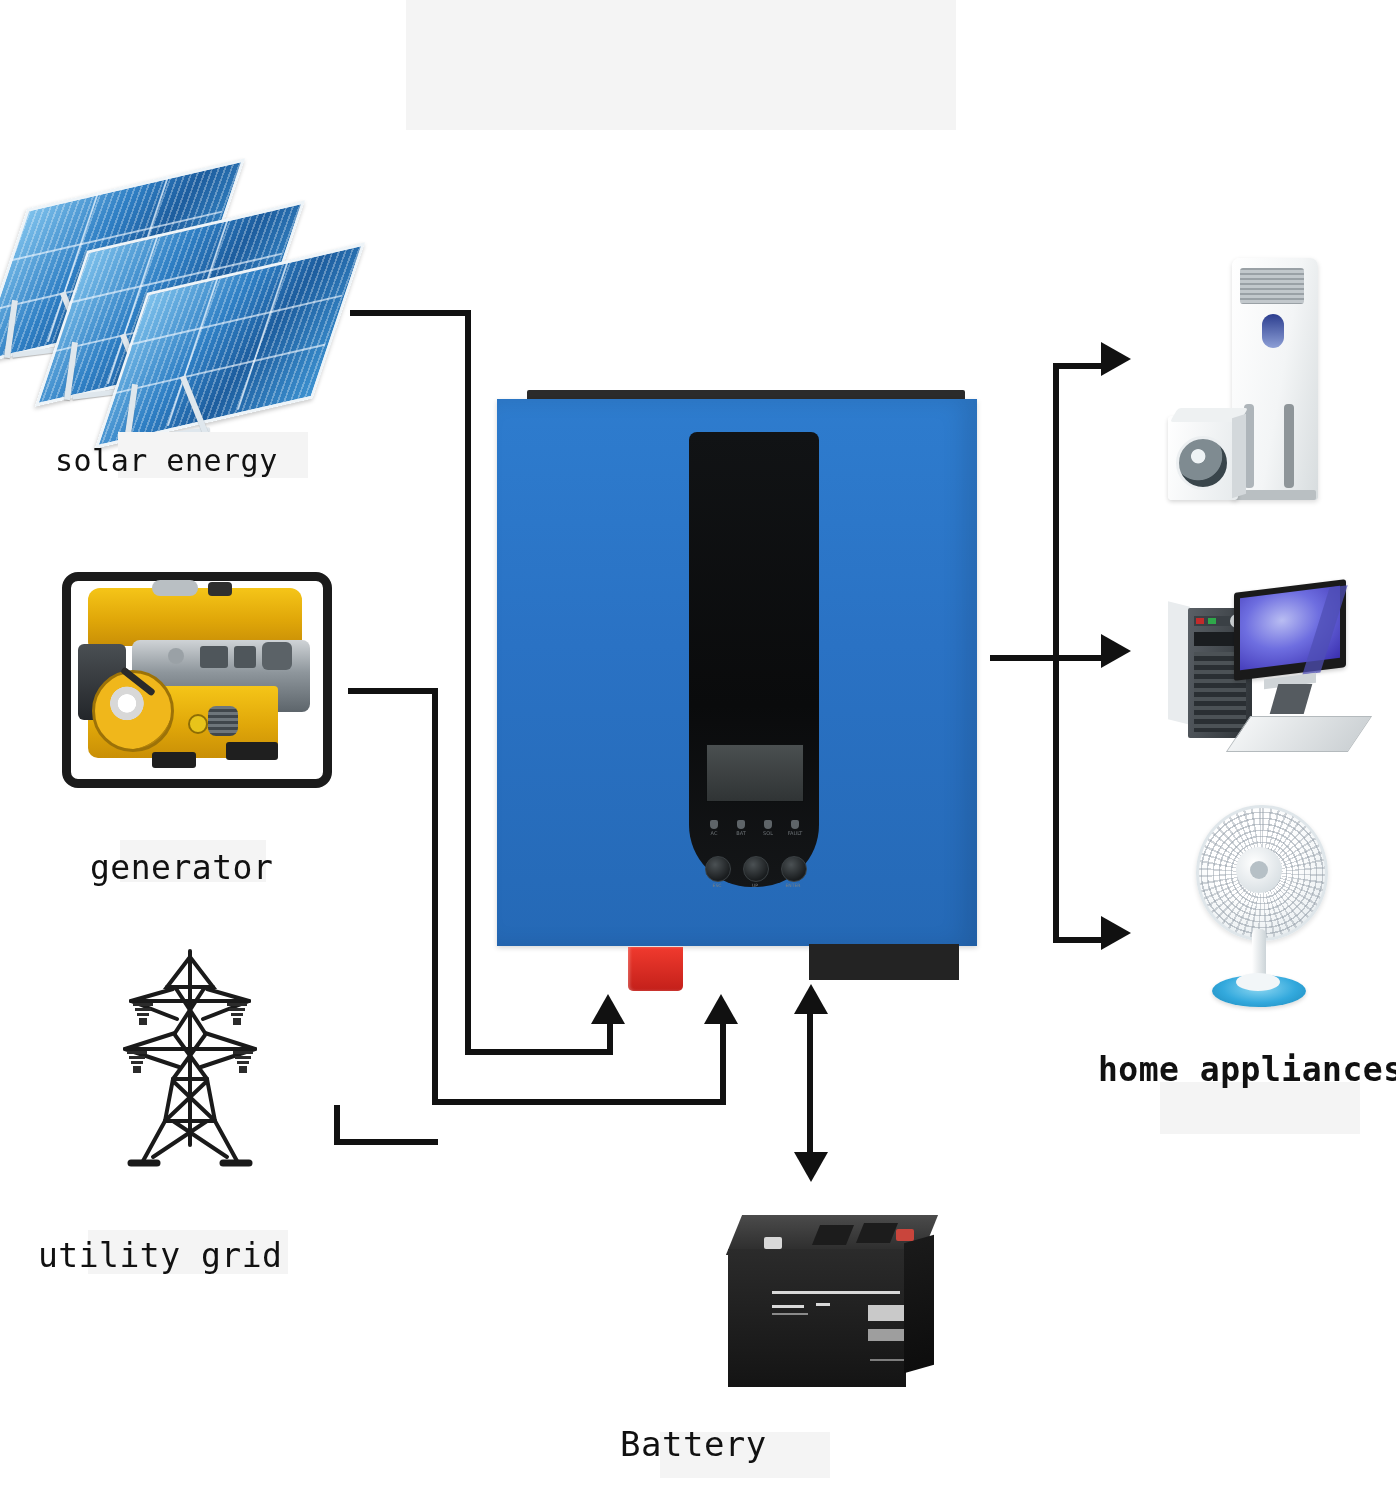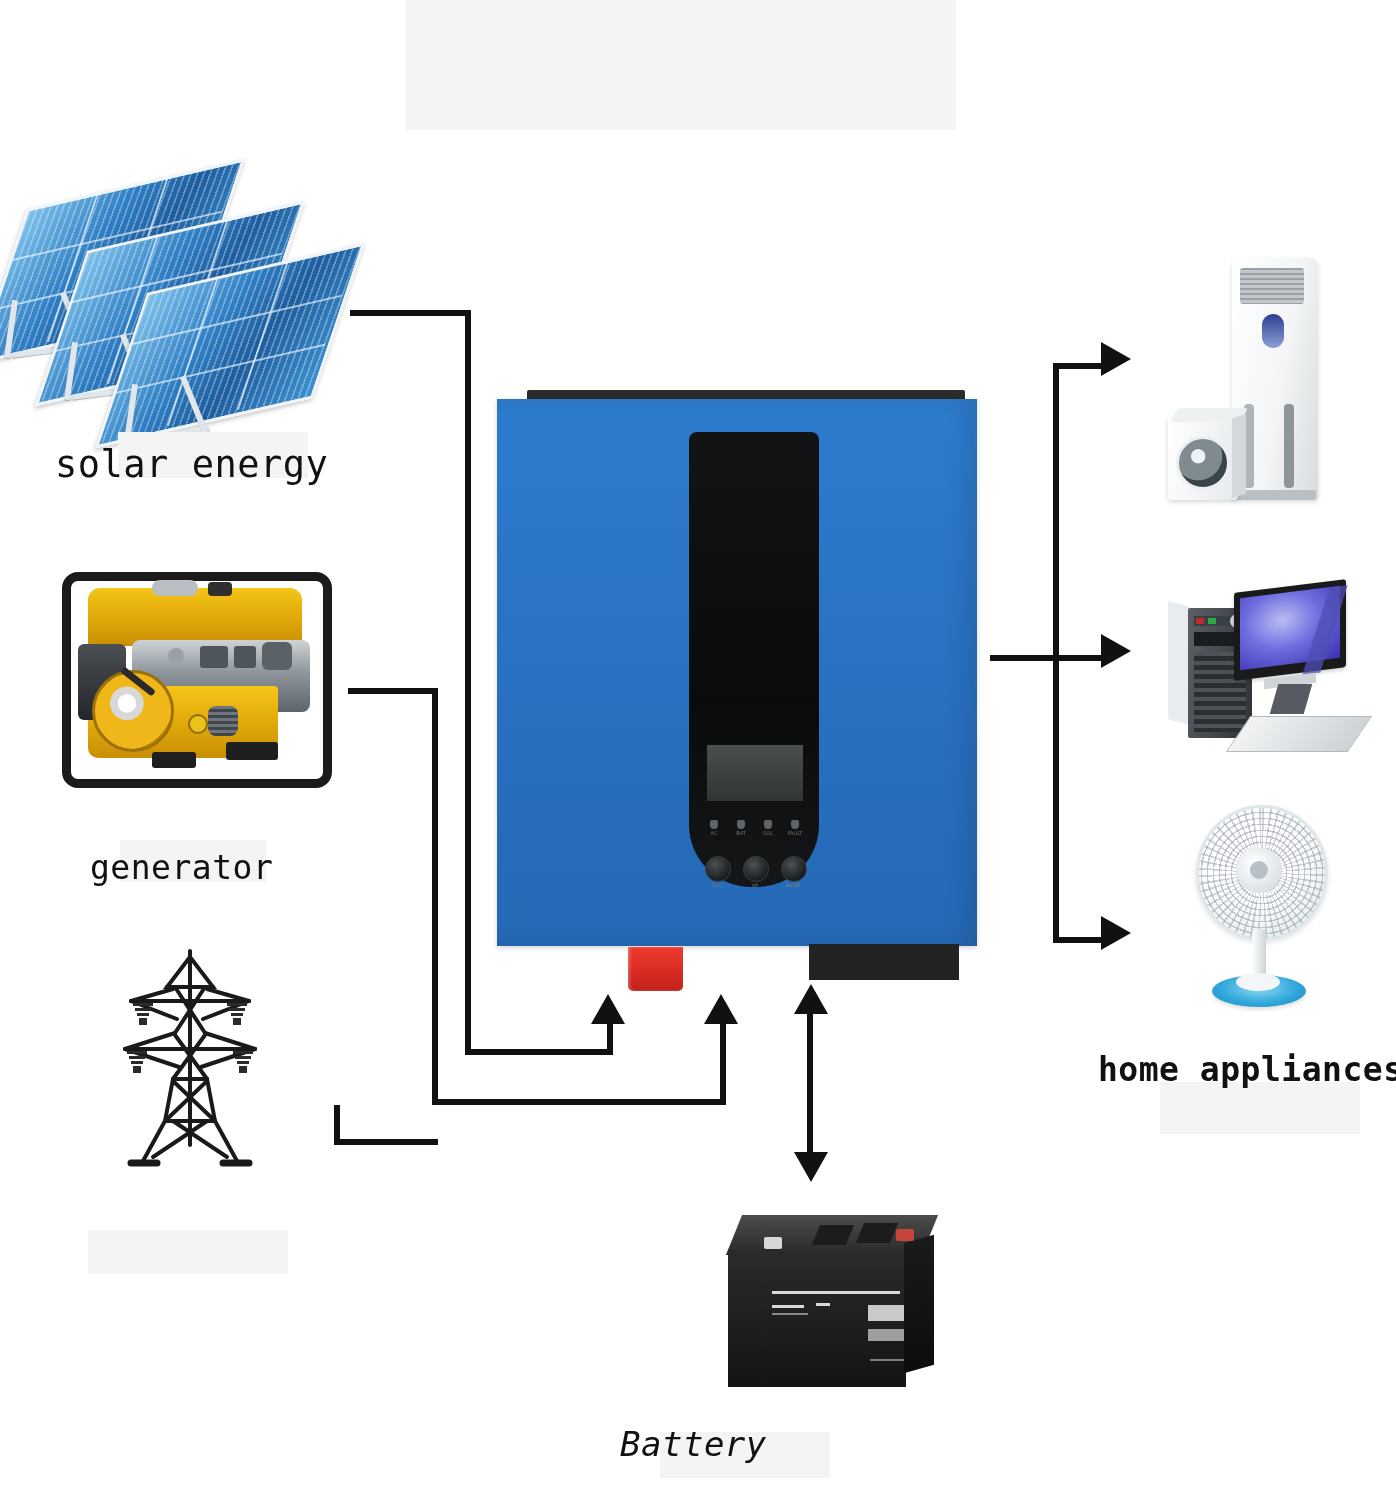--- a/index.html
+++ b/index.html
@@ -164,21 +164,21 @@
         <div class="seamv" style="left:66%"></div>
       <div class="seamh" style="top:34%"></div>
         <div class="seamh" style="top:67%"></div>
     </div>
     <div class="leg" style="left:128px;top:204px;width:6px;height:58px;transform:rotate(8deg);"></div>
     <div class="leg" style="left:132px;top:252px;width:78px;height:5px;transform:rotate(-7deg);"></div>
     <div class="leg" style="left:192px;top:194px;width:6px;height:66px;transform:rotate(-22deg);"></div>
   </div>
 
   <div class="label-hl" style="left:118px;top:432px;width:190px;height:46px;"></div>
-  <div class="abs label" style="left:55px;top:443px;font-size:37px;">solar energy</div>
+  <div class="abs label" style="left:55px;top:443px;font-size:30px;">solar energy</div>
 
   <div class="abs gen">
     <div class="gen-frame" style="left:14px;top:6px;width:252px;height:198px;"></div>
     <div class="gen-body yellow" style="left:40px;top:22px;width:214px;height:58px;border-radius:12px 12px 4px 4px;"></div>
     <div class="gen-body steel" style="left:84px;top:74px;width:178px;height:72px;"></div>
     <div class="gen-body yellow" style="left:40px;top:120px;width:190px;height:72px;border-radius:4px 4px 10px 10px;"></div>
     <div class="gen-body darkpart" style="left:30px;top:78px;width:48px;height:76px;border-radius:6px;"></div>
     <div class="pulley" style="left:44px;top:104px;width:76px;height:76px;"></div>
     <div class="gen-body" style="left:70px;top:112px;width:40px;height:7px;background:#2a2a2a;transform:rotate(38deg);border-radius:3px;"></div>
     <div class="gen-body steel" style="left:120px;top:82px;width:16px;height:16px;border-radius:50%;background:#9aa1a6;"></div>
@@ -248,20 +248,21 @@
           <rect x="38" y="121" width="8" height="7"></rect>
         <rect x="138" y="106" width="20" height="3"></rect>
           <rect x="140" y="111" width="16" height="3"></rect>
         <rect x="142" y="116" width="12" height="3"></rect>
           <rect x="144" y="121" width="8" height="7"></rect>
       </g>
     </svg>
   </div>
 
   <div class="label-hl" style="left:88px;top:1230px;width:200px;height:44px;"></div>
+  <div class="abs label" style="left:38px;top:1236px;font-size:33px;">utility grid</div>
 
   <div class="abs inv">
     <div class="inv-top"></div>
     <div class="inv-body">
       <div class="inv-panel">
         <div class="lcd"></div>
         <div class="leds">
           <div class="led" style="left:0px;"><i></i>AC</div>
           <div class="led" style="left:27px;"><i></i>BAT</div>
           <div class="led" style="left:54px;"><i></i>SOL</div>
@@ -302,21 +303,21 @@
       <div class="bat-stripe" style="left:52px;top:92px;width:32px;"></div>
       <div class="bat-stripe" style="left:96px;top:90px;width:14px;"></div>
       <div class="bat-stripe" style="left:52px;top:100px;width:36px;height:2px;background:#8a8a8a;"></div>
       <div class="bat-stripe" style="left:148px;top:92px;width:36px;height:16px;background:#c9c9c9;"></div>
       <div class="bat-stripe" style="left:148px;top:116px;width:36px;height:12px;background:#9e9e9e;"></div>
       <div class="bat-stripe" style="left:150px;top:146px;width:34px;height:2px;background:#7d7d7d;"></div>
     </div>
   </div>
 
   <div class="label-hl" style="left:660px;top:1432px;width:170px;height:46px;"></div>
-  <div class="abs label" style="left:620px;top:1424px;font-size:34px;font-style:italic;">Battery</div>
+  <div class="abs label" style="left:620px;top:1424px;font-size:34px;">Battery</div>
 
   <div class="abs ac">
     <div class="abs" style="left:0;top:0;width:86px;height:242px;border-radius:8px 8px 3px 3px;
       background:linear-gradient(100deg,#ffffff 0%,#f3f5f6 55%,#d7dcde 100%);box-shadow:0 2px 5px rgba(0,0,0,.14);"></div>
     <div class="abs" style="left:8px;top:10px;width:64px;height:36px;
       background:repeating-linear-gradient(180deg,#9aa1a6 0 2px,#c2c8cc 2px 5px);border-radius:3px;"></div>
     <div class="abs" style="left:30px;top:56px;width:22px;height:34px;border-radius:11px;
       background:linear-gradient(180deg,#2c3e8f,#8d9fd6);"></div>
     <div class="abs" style="left:12px;top:146px;width:10px;height:84px;background:#aeb5ba;border-radius:4px;"></div>
     <div class="abs" style="left:52px;top:146px;width:10px;height:84px;background:#8e9599;border-radius:4px;"></div>

